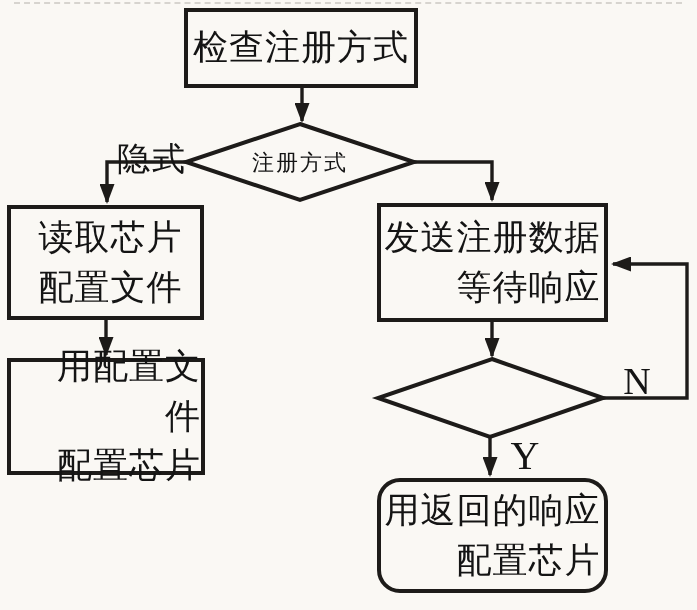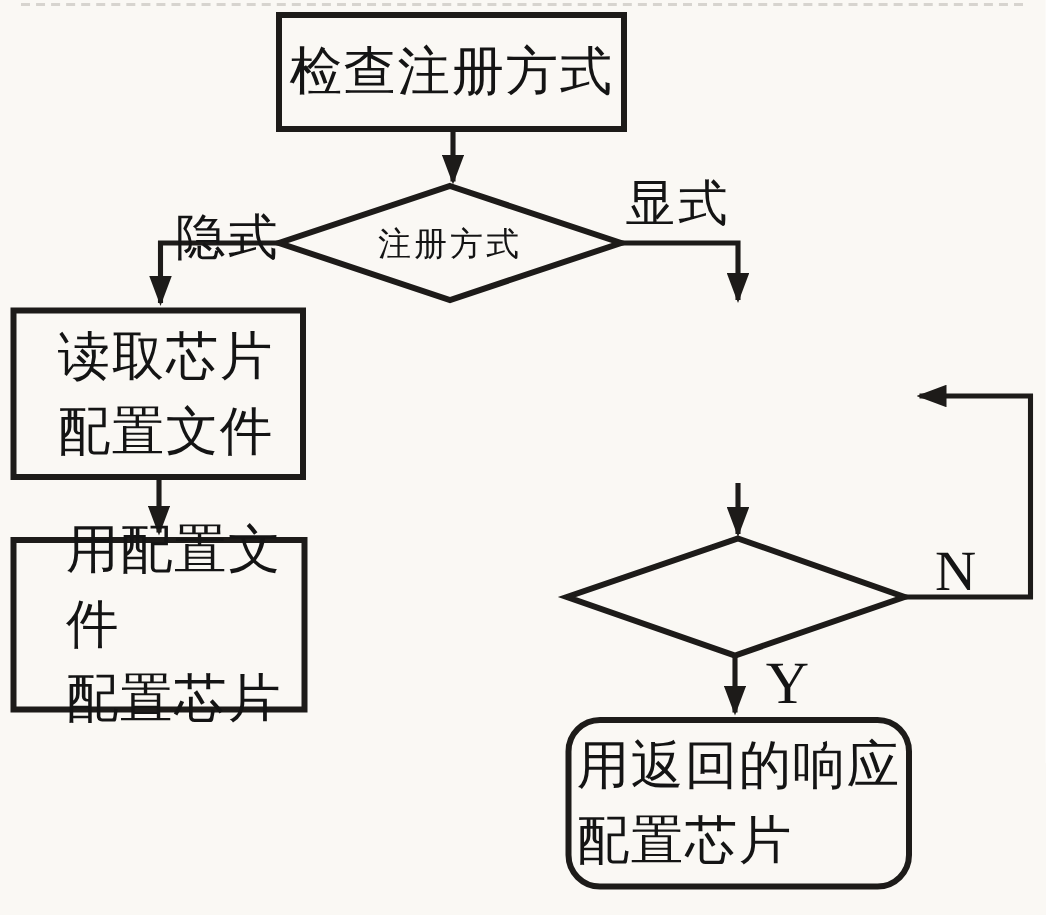--- a/index.html
+++ b/index.html
@@ -17,21 +17,21 @@
   }
   .stage svg{position:absolute;left:0;top:0;z-index:1;}
   svg .edge{stroke:var(--line);stroke-width:3.4;fill:none;}
   svg .shape{stroke:var(--line);stroke-width:4;fill:none;}
   #arrowhead polygon{fill:var(--line);stroke:none;}
   .box{
     position:absolute;z-index:2;
     box-sizing:border-box;
     border:4px solid var(--line);
     display:flex;align-items:center;justify-content:center;
-    text-align:left;
+    text-align:right;
     color:var(--text);
     font-size:35px;line-height:1.42;
     letter-spacing:1px;
     white-space:pre-line;
   }
   .n-check{left:184px;top:8px;width:234px;height:80px;}
   .n-read{left:7px;top:205px;width:197px;height:115px;padding-left:10px;}
   .n-conffile{left:7px;top:358px;width:198px;height:117px;padding-left:33px;}
   .n-send{left:377px;top:203px;width:231px;height:119px;}
   .n-confresp{left:377px;top:478px;width:231px;height:115px;border-radius:23px;}
@@ -76,23 +76,24 @@
     <path class="edge" marker-end="url(#arrowhead)" d="M492,322 V356"></path>
     <path class="edge" marker-end="url(#arrowhead)" d="M490,437 V475"></path>
     <path class="edge" marker-end="url(#arrowhead)" d="M603,398 H687 V264 H613"></path>
   </svg>
 
   <div class="box n-check">检查注册方式</div>
   <div class="box n-read">读取芯片
 配置文件</div>
   <div class="box n-conffile">用配置文件
 配置芯片</div>
+  <div class="box n-send">发送注册数据
+等待响应</div>
   <div class="box n-confresp">用返回的响应
 配置芯片</div>
 
   <div class="lbl d1-label">注册方式</div>
 
   <div class="lbl l-implicit">隐式</div>
-  <div class="lbl l-explicit">显式</div>
   <div class="lbl l-n">N</div>
   <div class="lbl l-y">Y</div>
 
 </div>
 
 </body></html>

